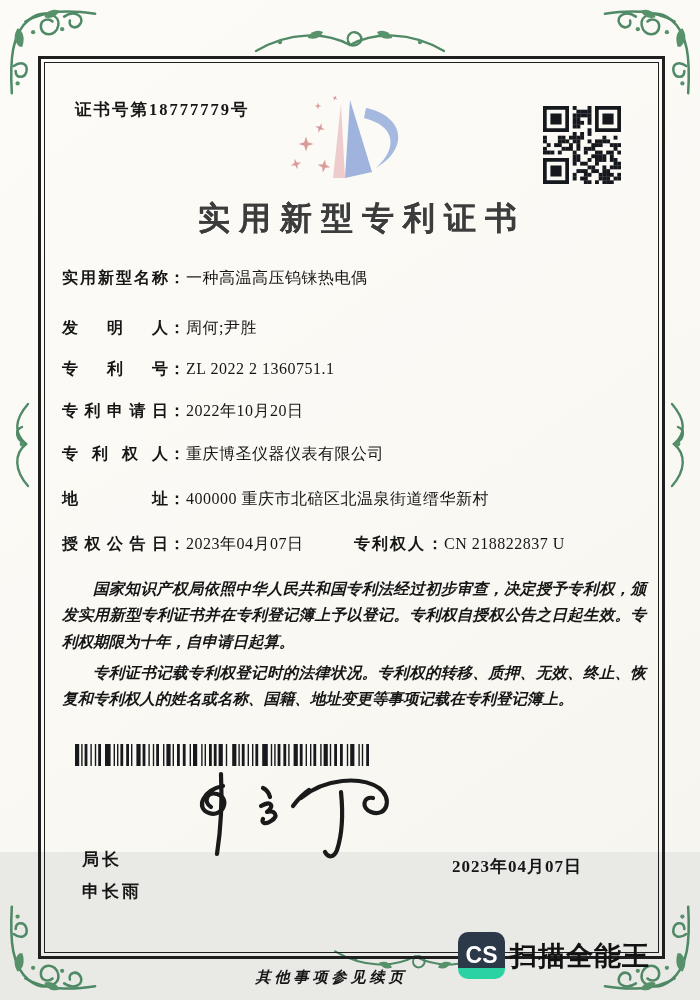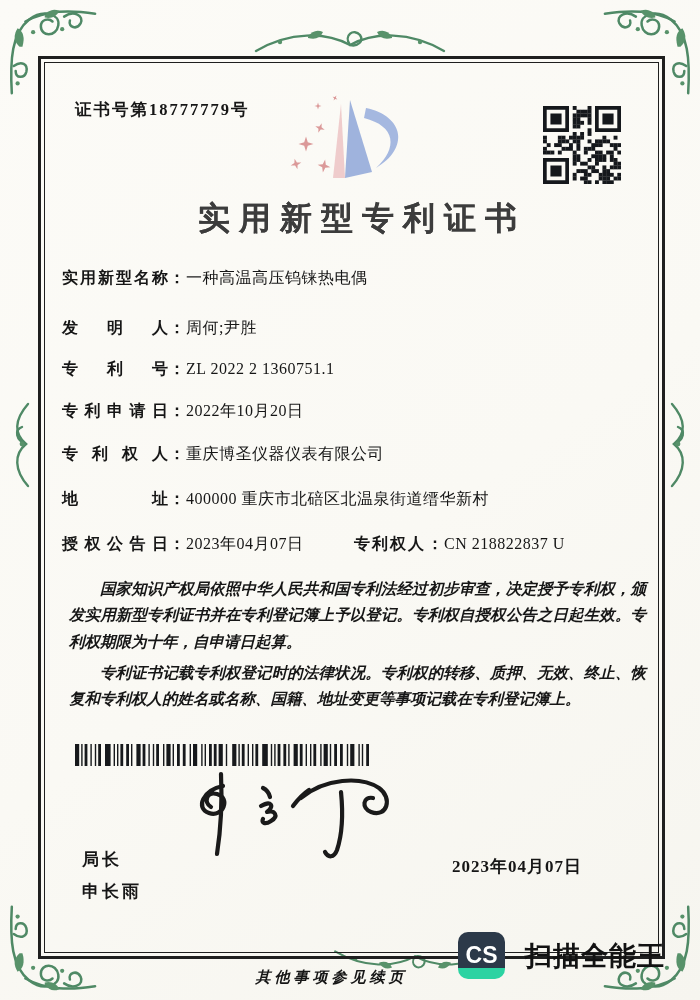--- a/index.html
+++ b/index.html
@@ -1,17 +1,17 @@
 <!DOCTYPE html>
 <html><head>
 <meta charset="utf-8">
 <style>
   html,body{margin:0;padding:0;}
   body{width:700px;height:1000px;overflow:hidden;background:#e9e9e6;}
-  .page{position:absolute;left:0;top:0;width:700px;height:1000px;
+  .page{position:absolute;left:0;top:0;width:700px;height:852px;
         background:linear-gradient(145deg,#fcfbf7 0%,#faf9f4 55%,#f6f5ef 100%);
         font-family:"Liberation Serif","DejaVu Serif",serif;color:#161616;}
   
   .orn{position:absolute;z-index:1;opacity:.92;}
   .orn svg{display:block;}
   .flip-x{transform:scaleX(-1);}
   .flip-y{transform:scaleY(-1);}
   .flip-xy{transform:scale(-1,-1);}
   
   .frame{position:absolute;left:38px;top:56px;width:621px;height:897px;
@@ -29,41 +29,41 @@
          text-shadow:0 0 .6px #555;margin-left:24px;}
   .field-row{position:absolute;left:62px;width:585px;font-size:16px;white-space:nowrap;}
   .flabel{display:inline-block;width:106px;text-align:justify;text-align-last:justify;
           font-weight:600;vertical-align:bottom;}
   .colon{display:inline-block;width:18px;font-weight:600;text-align:center;}
   .fvalue{font-weight:500;letter-spacing:.5px;}
   .grant-no-group{position:absolute;left:292px;top:0;white-space:nowrap;}
   .grant-no-group .flabel2{font-weight:600;letter-spacing:2px;}
   .paras{position:absolute;left:62px;width:584px;top:576px;font-size:15.5px;
          line-height:1.7;text-align:justify;font-style:italic;font-weight:600;}
-  .paras p{margin:0 0 5px 7px;text-indent:2em;}
+  .paras p{margin:0 0 5px 0;text-indent:2em;}
   .barcode{position:absolute;left:75px;top:744px;}
   .barcode svg{fill:#17191c;}
   .signer{position:absolute;left:82px;top:844px;
           font-family:"Liberation Sans","DejaVu Sans",sans-serif;
           font-weight:700;font-size:17px;letter-spacing:3px;line-height:1.9;}
   .signature{position:absolute;left:165px;top:768px;}
   .issue-date{position:absolute;left:452px;top:855px;font-size:17px;
               font-weight:600;letter-spacing:1px;}
   .page-info{position:absolute;left:0;right:0;top:929px;text-align:center;
              font-size:13.5px;font-weight:600;letter-spacing:1px;}
   .footer-note{position:absolute;left:0;right:60px;top:968px;text-align:center;
                font-size:15px;font-weight:700;font-style:italic;letter-spacing:4px;padding-left:23px;}
   
   .watermark{position:absolute;left:458px;top:932px;z-index:5;display:flex;
              align-items:center;}
   .wm-badge{width:47px;height:47px;border-radius:10px;
             display:flex;align-items:center;justify-content:center;
             font-family:"Liberation Sans","DejaVu Sans",sans-serif;
             font-weight:800;font-size:23px;color:#fff;letter-spacing:0;}
-  .wm-text{margin-left:20px;font-family:"Liberation Sans","DejaVu Sans",sans-serif;
+  .wm-text{margin-left:5px;font-family:"Liberation Sans","DejaVu Sans",sans-serif;
            font-weight:800;font-size:27px;color:#121212;letter-spacing:1px;}
 </style>
 </head>
 <body>
 
 <div class="page">
 
   <svg width="0" height="0" style="position:absolute">
     <defs>
       <symbol id="flourish" viewBox="0 0 95 95">

